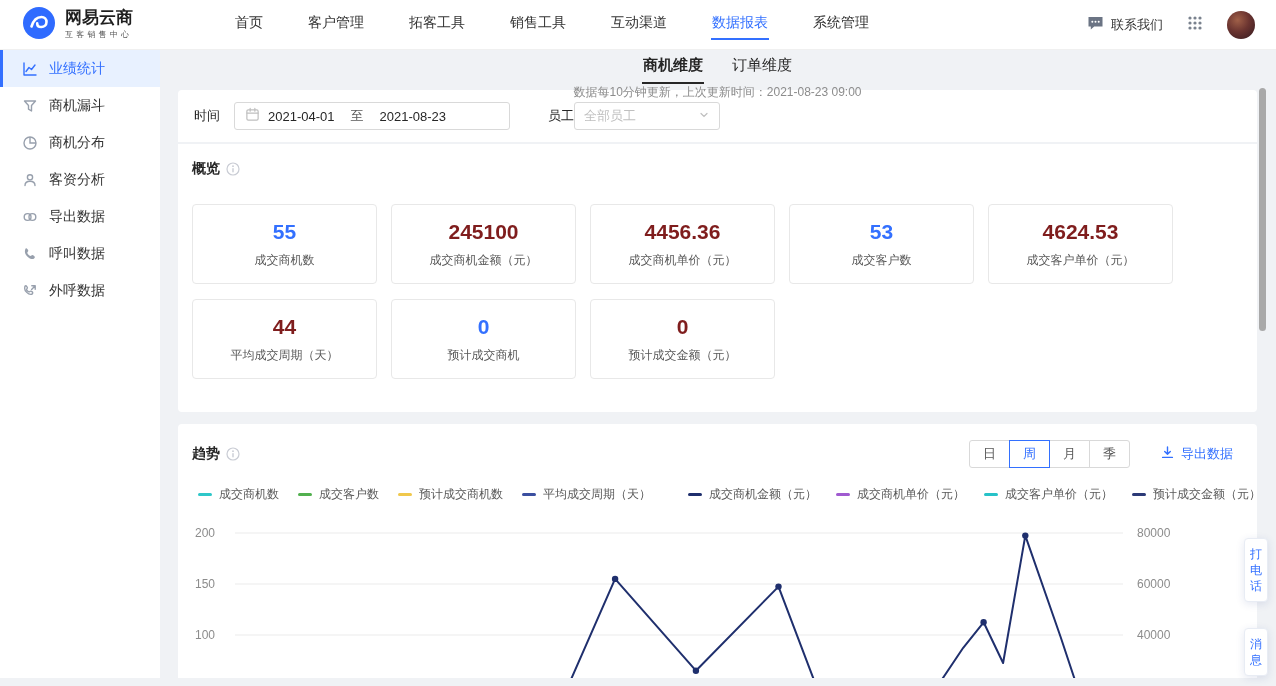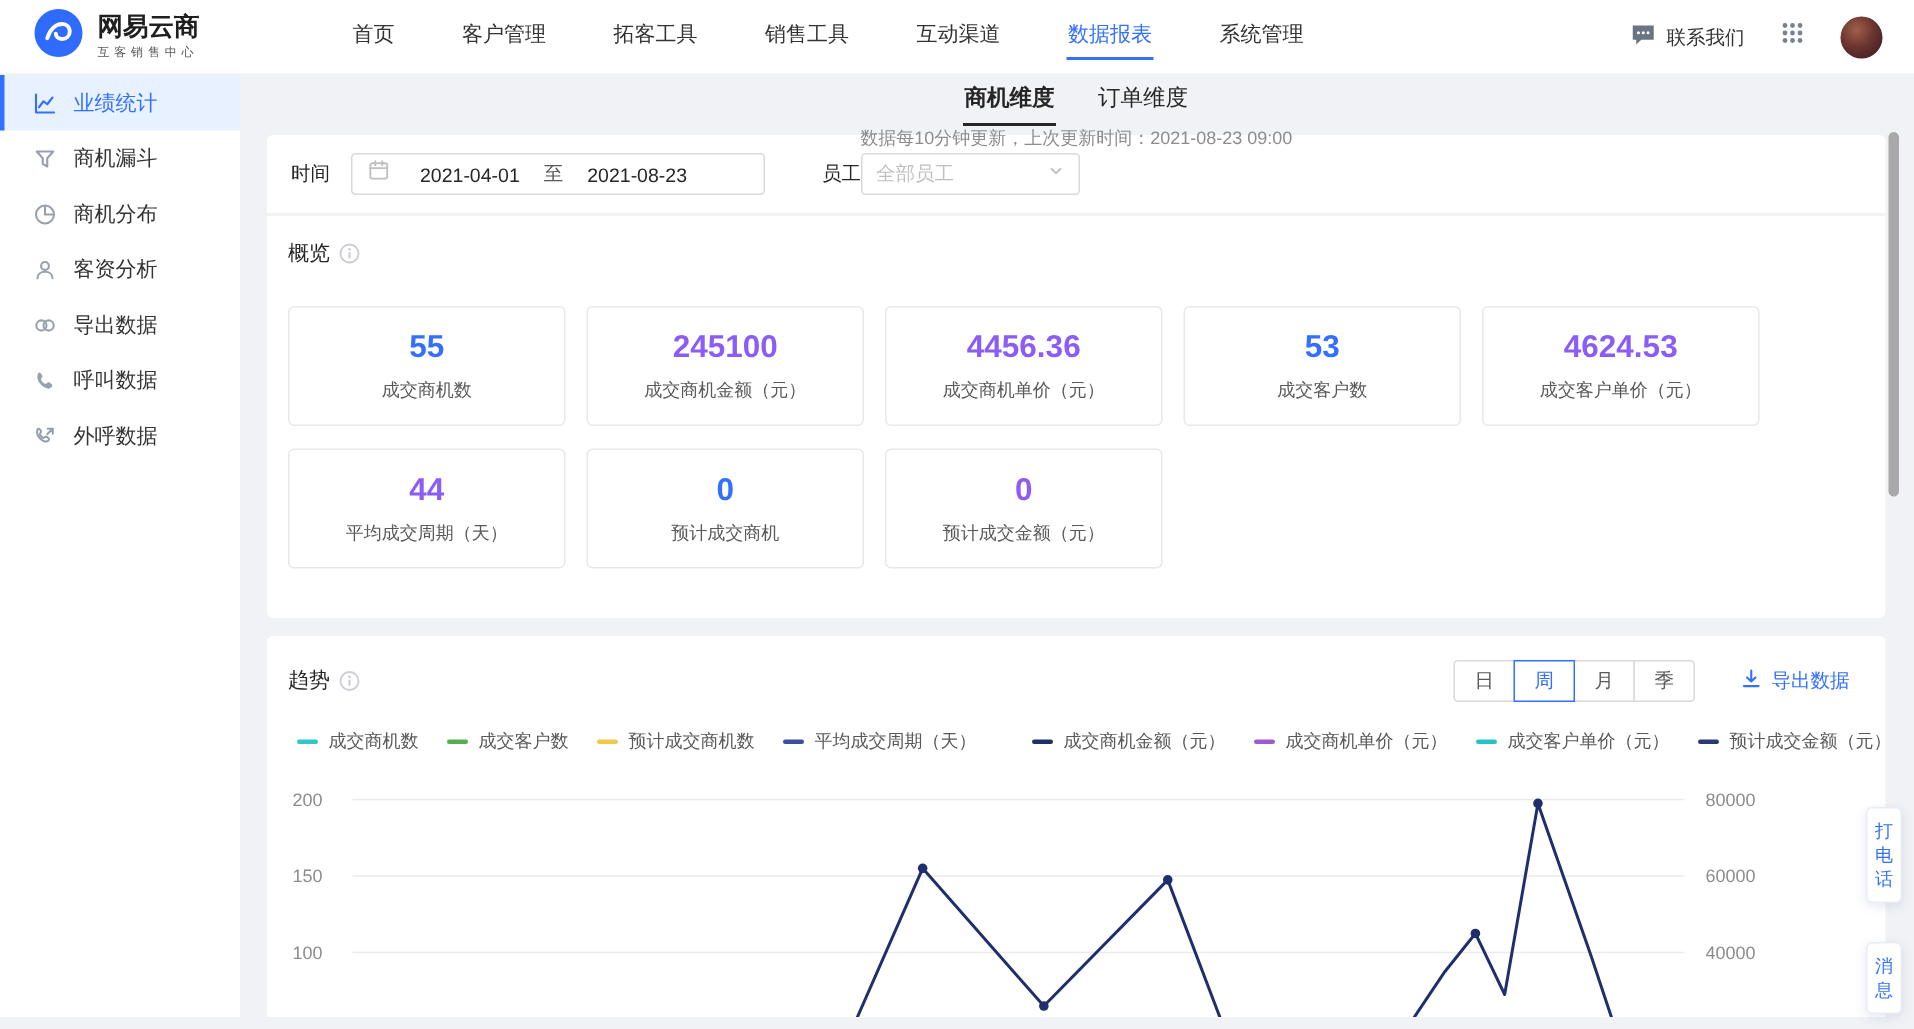--- a/index.html
+++ b/index.html
@@ -30,33 +30,33 @@
   .tabs-row { height:40px; display:flex; align-items:center; justify-content:space-between;flex-direction:column; }
   .dim-tabs { display:flex; gap:27px; align-items:flex-end; }
   .dim-tab { font-size:15px; color:#262626; padding:6px 1px 7px; border-bottom:2px solid transparent; cursor:pointer; }
   .dim-tab.active { font-weight:bold; border-bottom-color:#262626; }
   .update-note { font-size:12px; color:#8c8c8c; }
 
   .card { background:#fff; border-radius:4px; }
   .filter-card { height:52px; display:flex; align-items:center; padding:0 16px; border-radius:4px 4px 0 0; }
   .f-label { font-size:13px; color:#262626; }
   .date-range { margin-left:14px; width:276px; height:28px; border:1px solid #d9d9d9; border-radius:3px; display:flex; align-items:center; padding:0 10px; background:#fff; cursor:pointer; }
-  .date-text { font-size:13px; color:#262626; margin-left:20px; }
+  .date-text { font-size:13px; color:#262626; margin-left:8px; }
   .range-sep { font-size:13px; color:#595959; margin:0 16px; }
   .staff-label { margin-left:38px; }
   .staff-select { width:146px; height:28px; border:1px solid #d9d9d9; border-radius:3px; display:flex; align-items:center; justify-content:space-between; padding:0 9px; background:#fff; cursor:pointer; }
   .staff-select .val { font-size:13px; color:#bfbfbf; }
 
   .overview-card { margin-top:2px; height:268px; padding:16px 14px 0; border-radius:0 0 4px 4px; }
   .sec-head { display:flex; align-items:center; gap:6px; }
-  .sec-title { font-size:14px; font-weight:normal; color:#262626; }
+  .sec-title { font-size:14px; font-weight:bold; color:#262626; }
   .info-icon { cursor:pointer; display:inline-flex; }
   .stats-grid { margin-top:26px; display:grid; grid-template-columns:repeat(5,185px); gap:15px 14px; }
   .stat-box { height:80px; border:1px solid #e8e8e8; border-radius:4px; display:flex; flex-direction:column; align-items:center; justify-content:center; background:#fff; }
-  .stat-value { font-size:21px; font-weight:bold; color:#8b5cf6; }
+  .stat-value { font-size:21px; font-weight:bold; color:#7f1d1d; }
   .stat-value.accent { color:#3370ff; cursor:pointer; }
   .stat-label { margin-top:8px; font-size:12px; color:#595959; }
 
   .trend-card { margin-top:12px; height:420px; padding:16px 14px; }
   .trend-head { display:flex; align-items:center; }
   .trend-controls { margin-left:auto; display:flex; align-items:center; gap:30px; }
   .seg { display:flex; }
   .seg-btn { width:41px; height:28px; border:1px solid #d9d9d9; background:#fff; font-size:13px; color:#595959; display:flex; align-items:center; justify-content:center; margin-left:-1px; cursor:pointer; }
   .seg-btn:first-child { border-radius:3px 0 0 3px; margin-left:0; }
   .seg-btn:last-child { border-radius:0 3px 3px 0; }

